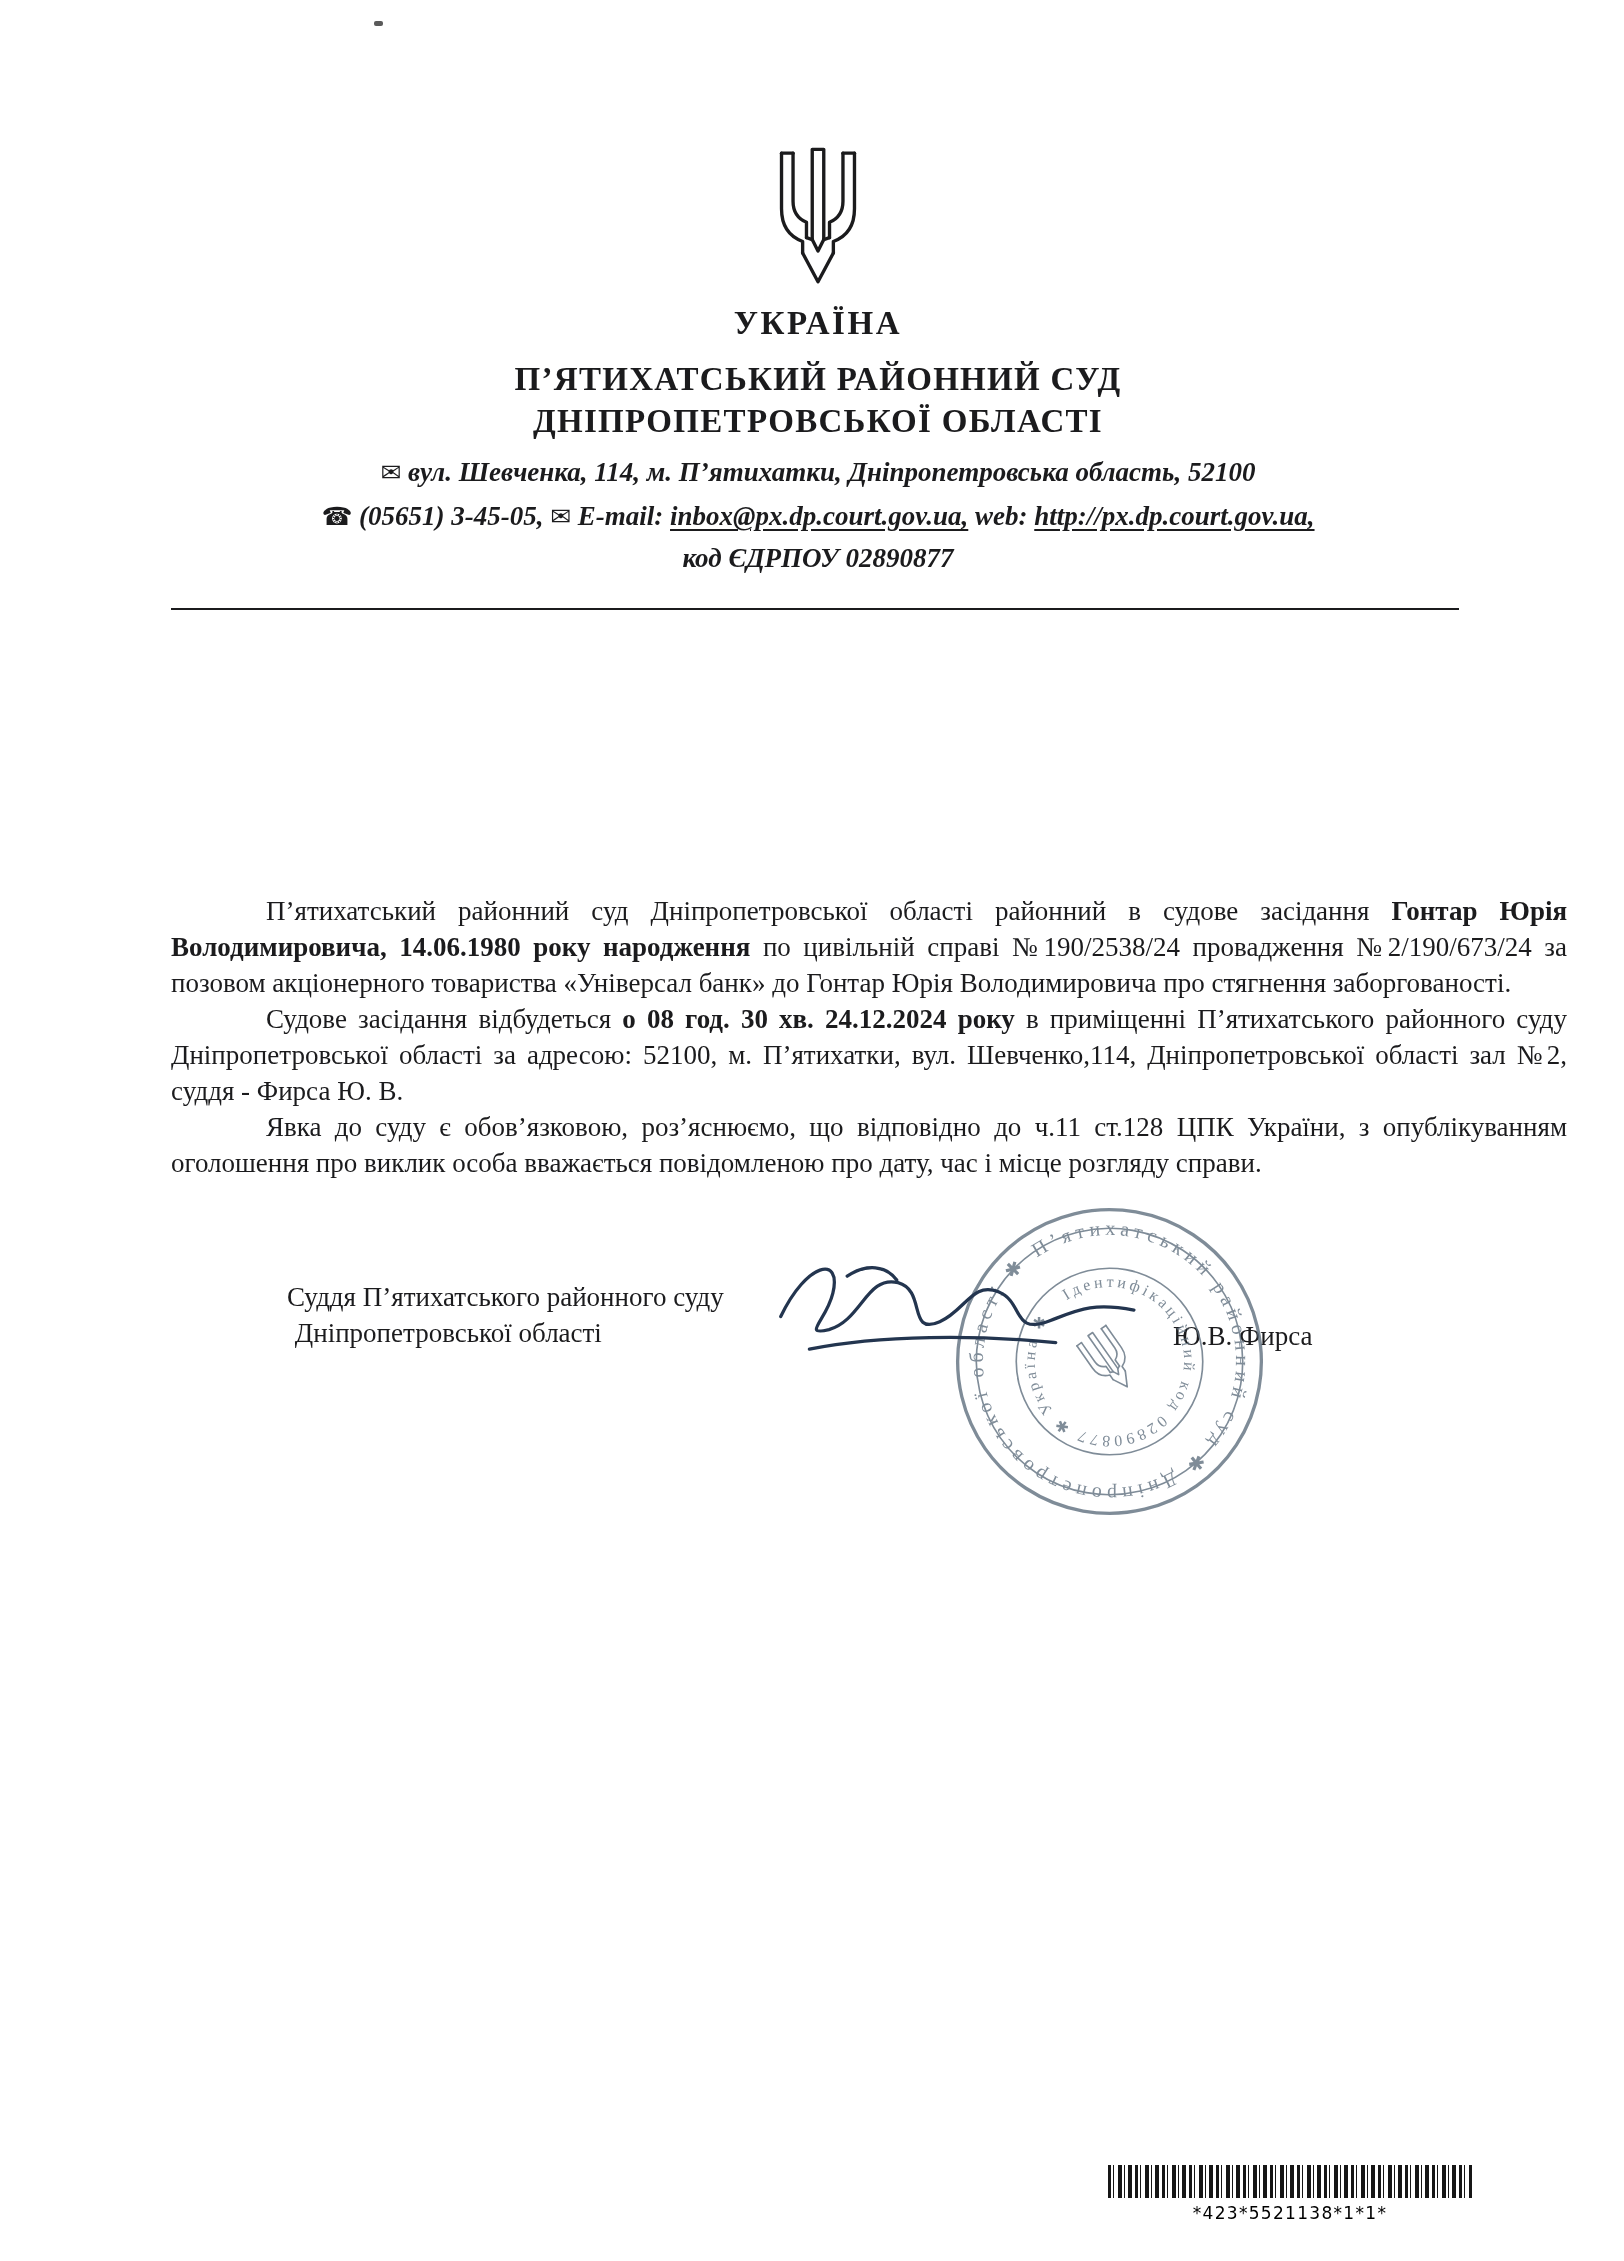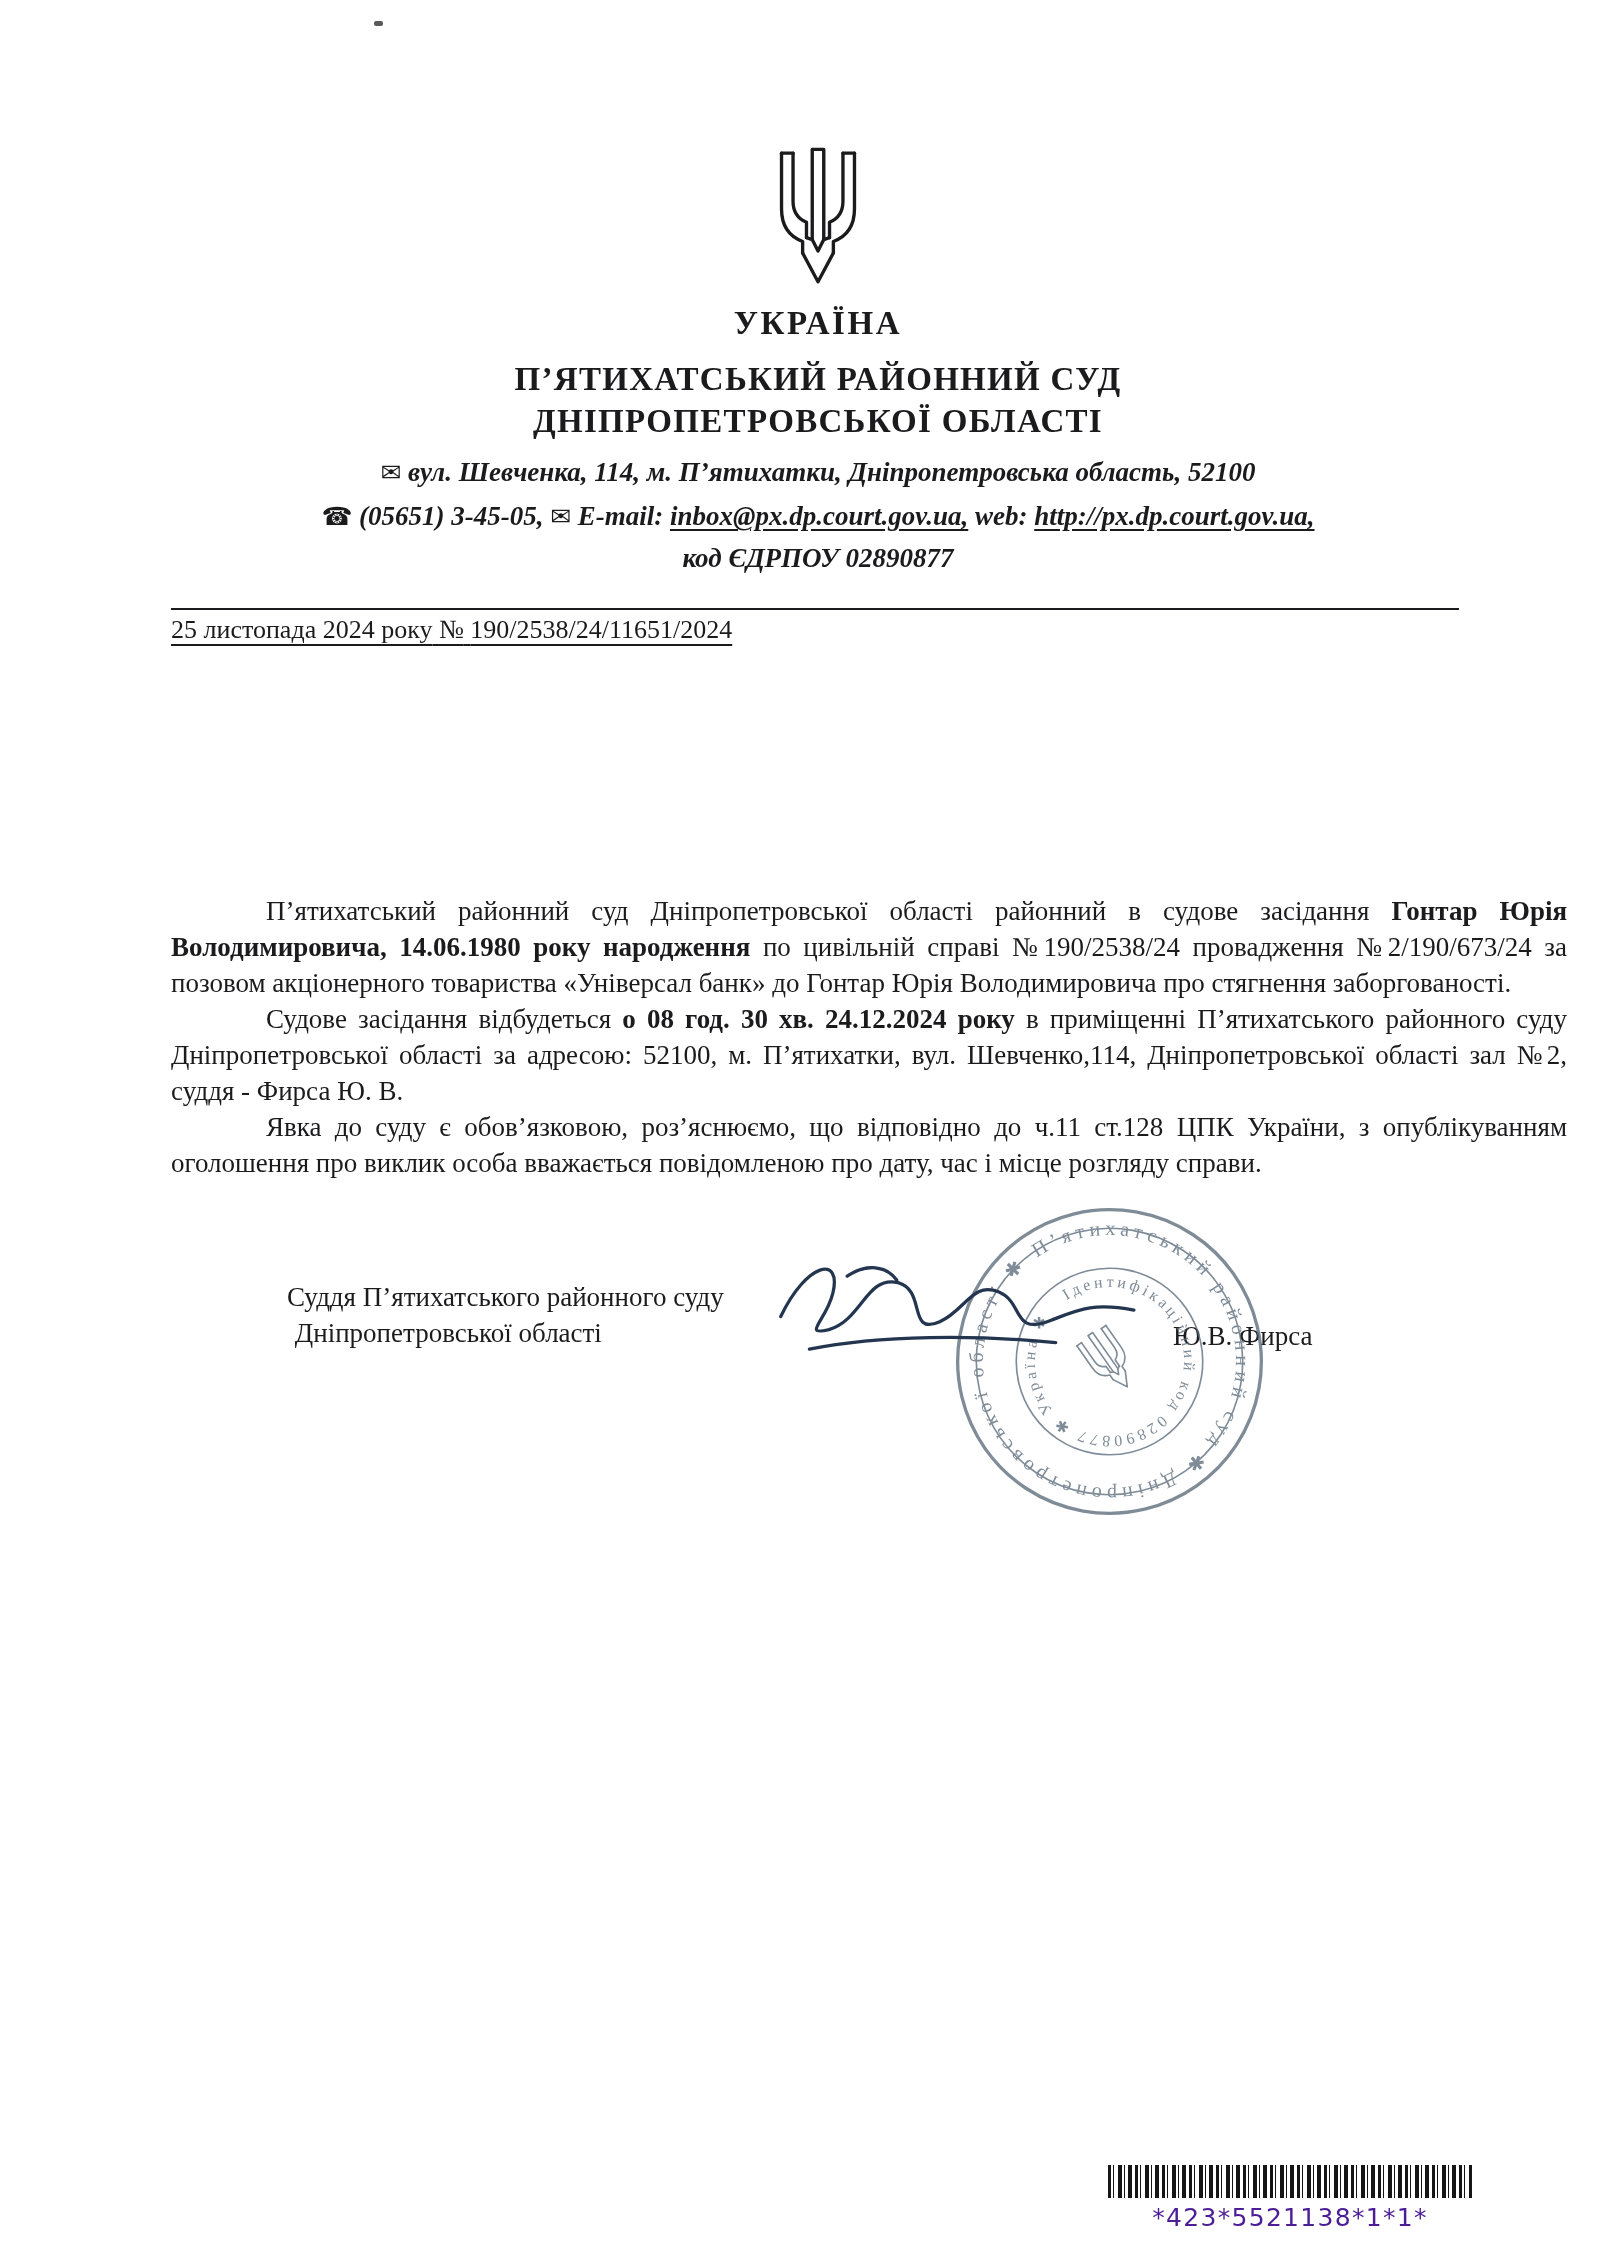--- a/index.html
+++ b/index.html
@@ -57,21 +57,21 @@
   .barcode-wrap { position:absolute; left:1108px; top:2165px; width:364px; text-align:center; }
   .barcode-bars {
     width:364px; height:33px;
     background:repeating-linear-gradient(90deg,
       #161616 0 2.6px,  #fff 2.6px 4.6px,
       #161616 4.6px 5.9px, #fff 5.9px 9.8px,
       #161616 9.8px 13.7px, #fff 13.7px 15.6px,
       #161616 15.6px 17px, #fff 17px 20px,
       #161616 20px 24px, #fff 24px 27px);
   }
-  .barcode-text { margin-top:5.2px; font-family:"DejaVu Sans", sans-serif; font-size:25px; letter-spacing:1.3px; color:#4c1d95; }
+  .barcode-text { margin-top:5.2px; font-family:"DejaVu Sans", sans-serif; font-size:17px; letter-spacing:1.3px; color:#000000; }
 </style>
 </head>
 <body>
 
 <div class="page">
 
   <div class="speck"></div>
 
   <header class="letterhead">
     <div class="emblem">
@@ -103,25 +103,20 @@
       <span class="ic">☎</span><span>(05651) 3-45-05,</span>
       <span class="ic">✉</span><span>E-mail:</span>
       <span class="link">inbox@px.dp.court.gov.ua,</span>
       <span>web:</span>
       <span class="link">http://px.dp.court.gov.ua,</span>
     </p>
     <p class="edrpou">код ЄДРПОУ 02890877</p>
   </header>
 
   <div class="rule"></div>
-  <p class="refline">
-    <span>25 листопада 2024 року</span>
-    <span>№</span>
-    <span>190/2538/24/11651/2024</span>
-  </p>
 
 
   <div class="body-text">
     <p class="bp"><span>П’ятихатський районний суд Дніпропетровської області районний в судове засідання </span><b>Гонтар Юрія Володимировича, 14.06.1980 року народження</b><span> по цивільній справі №190/2538/24 провадження №2/190/673/24 за позовом акціонерного товариства «Універсал банк» до Гонтар Юрія Володимировича про стягнення заборгованості.</span></p>
     <p class="bp"><span>Судове засідання відбудеться </span><b>о 08 год. 30 хв. 24.12.2024 року</b><span> в приміщенні П’ятихатського районного суду Дніпропетровської області за адресою: 52100, м. П’ятихатки, вул. Шевченко,114, Дніпропетровської області зал №2, суддя - Фирса Ю. В.</span></p>
     <p class="bp"><span>Явка до суду є обов’язковою, роз’яснюємо, що відповідно до ч.11 ст.128 ЦПК України, з опублікуванням оголошення про виклик особа вважається повідомленою про дату, час і місце розгляду справи.</span></p>
   </div>
 
   <div class="sign-title">
     <div>Суддя П’ятихатського районного суду</div>

